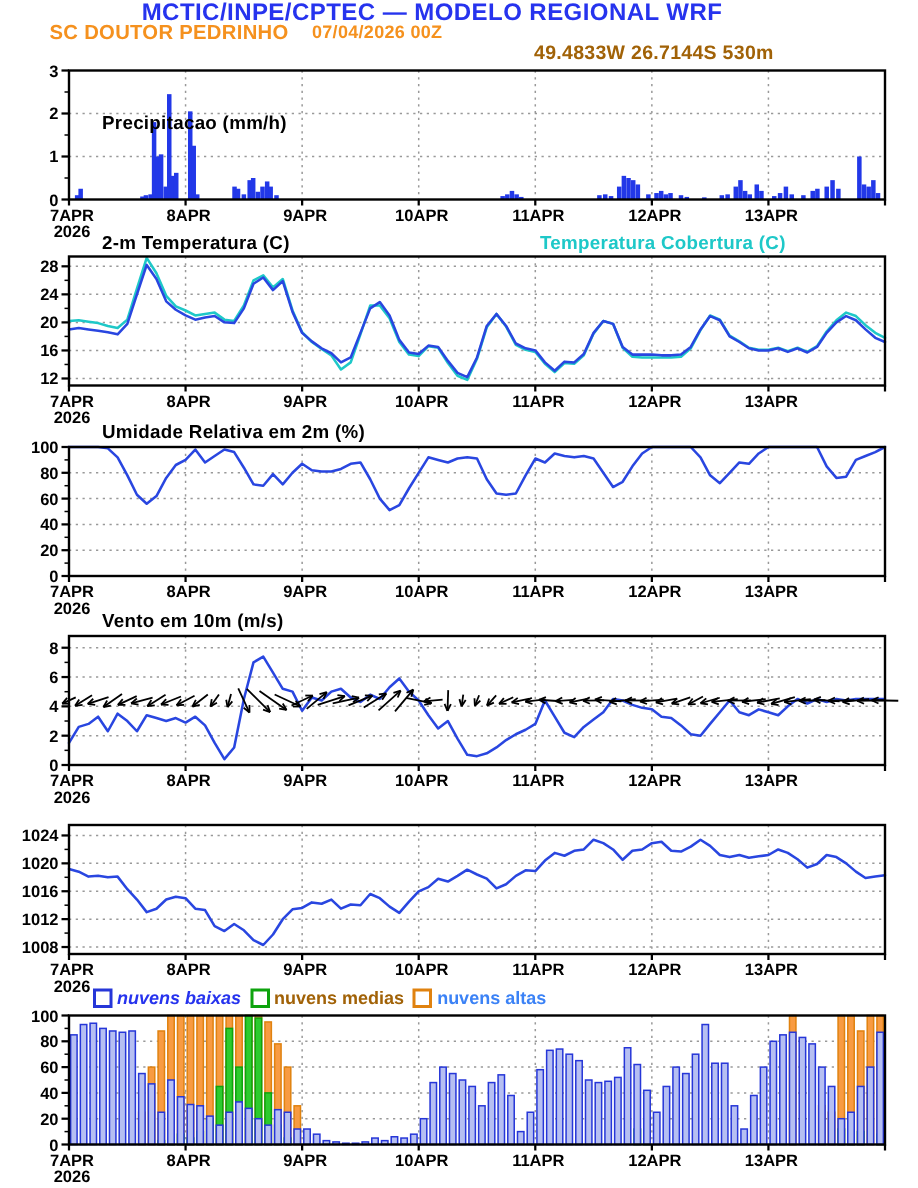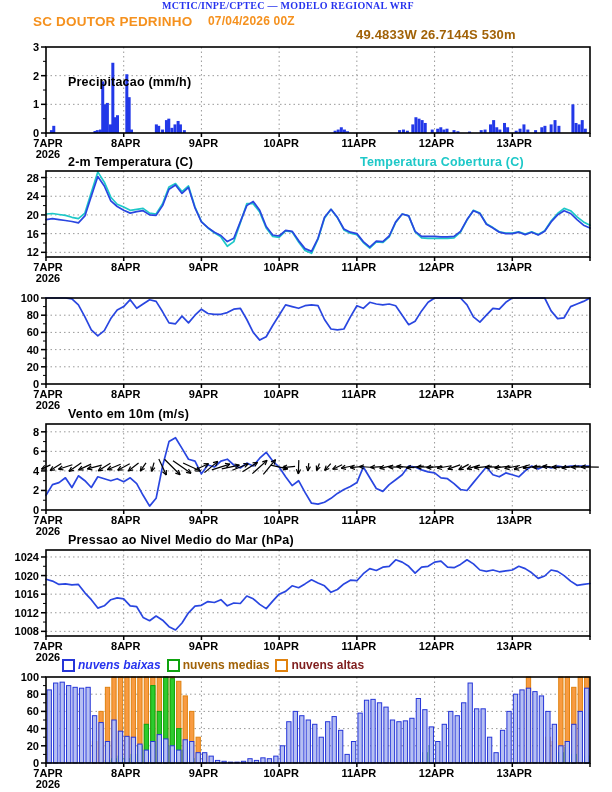--- a/index.html
+++ b/index.html
@@ -1,20 +1,20 @@
 <!DOCTYPE html>
 <html><head>
 <meta charset="utf-8">
 <style>
   html,body{margin:0;padding:0;background:#ffffff;}
   .page{position:relative;width:612px;height:792px;background:#fff;overflow:hidden;
         font-family:"Liberation Sans",sans-serif;font-weight:bold;}
   #chart{position:absolute;left:0;top:0;}
   .abs{position:absolute;white-space:nowrap;}
-  .hdr-title{top:0px;left:0;width:576px;text-align:center;font-size:10px;letter-spacing:.3px;font-family:Liberation Serif, serif;}
+  .hdr-title{top:0px;left:0;width:576px;text-align:center;font-size:16px;letter-spacing:.3px;}
   .hdr-station{top:14px;left:33px;font-size:13.5px;letter-spacing:.2px;}
   .hdr-run{top:14px;left:208px;font-size:12px;letter-spacing:.2px;}
   .hdr-loc{top:27px;left:356px;font-size:13px;letter-spacing:.2px;}
   .ptitle{font-size:12.5px;letter-spacing:.2px;color:#000;}
   .p1{top:28px;left:68px;margin-top:47px;}
   .p2{top:155px;left:68px;}
   .p2r{top:155px;left:360px;}
   .p3{top:281px;left:68px;}
   .p4{top:407px;left:68px;}
   .p5{top:533px;left:68px;}
@@ -666,30 +666,30 @@
     </svg>
 
   <div class="abs hdr-title" style="color: rgb(38, 51, 238);">MCTIC/INPE/CPTEC — MODELO REGIONAL WRF</div>
   <div class="abs hdr-station" style="color: rgb(245, 145, 30); text-align: right;">SC DOUTOR PEDRINHO</div>
   <div class="abs hdr-run" style="color: rgb(245, 145, 30);">07/04/2026 00Z</div>
   <div class="abs hdr-loc" style="color: #a16207;">49.4833W 26.7144S 530m</div>
 
   <div class="abs ptitle p1">Precipitacao (mm/h)</div>
   <div class="abs ptitle p2">2-m Temperatura (C)</div>
   <div class="abs ptitle p2r" style="color: rgb(30, 200, 200);">Temperatura Cobertura (C)</div>
+  <div class="abs ptitle p3">Umidade Relativa em 2m (%)</div>
   <div class="abs ptitle p4">Vento em 10m (m/s)</div>
-  <div class="abs ptitle p5">Pressao ao Nivel Medio do Mar (hPa)</div>
 
   <div class="abs cloudrow">
     <span class="legend-item">
       <span class="sw" style="border-color: rgb(38, 54, 216);"></span>
       <span style="color: rgb(38, 51, 238); font-style: italic;">nuvens baixas</span>
     </span>
     <span class="legend-item">
       <span class="sw" style="border-color: rgb(14, 163, 14);"></span>
       <span style="color: #a16207;">nuvens medias</span>
     </span>
     <span class="legend-item">
       <span class="sw" style="border-color: rgb(224, 130, 15);"></span>
-      <span style="color: #7f1d1d;">nuvens altas</span>
+      <span style="color: #3b82f6;">nuvens altas</span>
     </span>
   </div>
 </div>
 
 </body></html>

